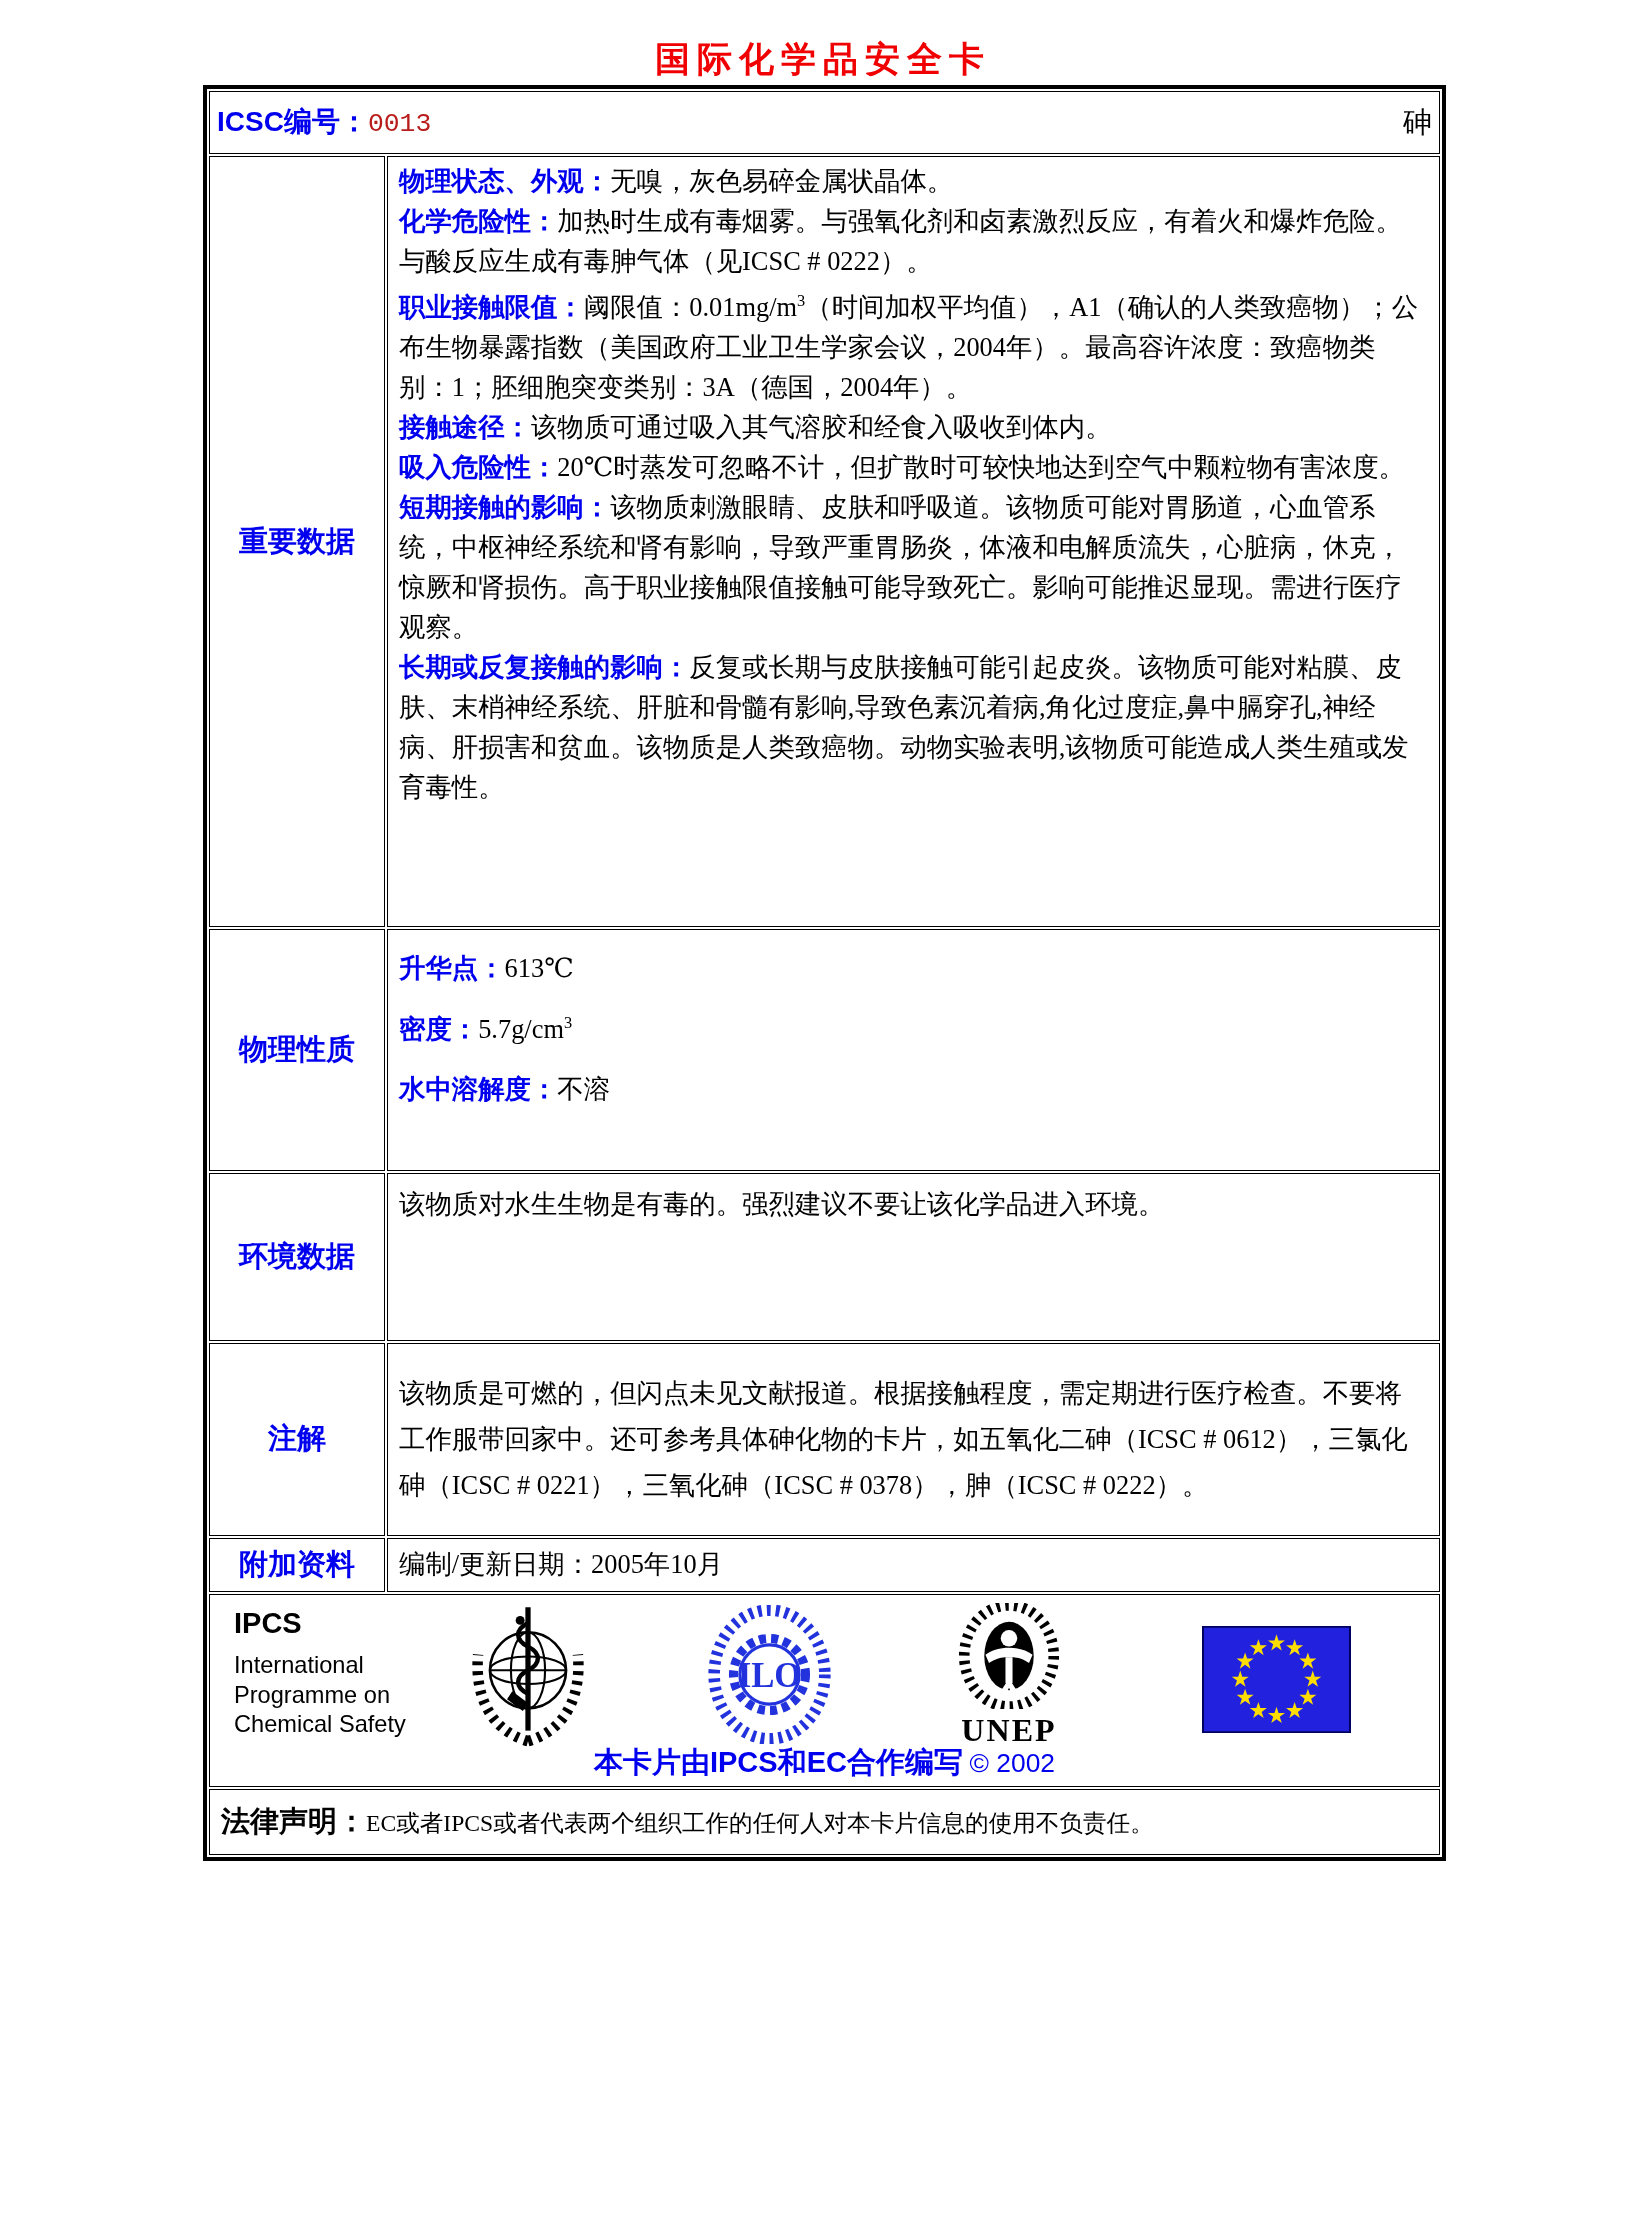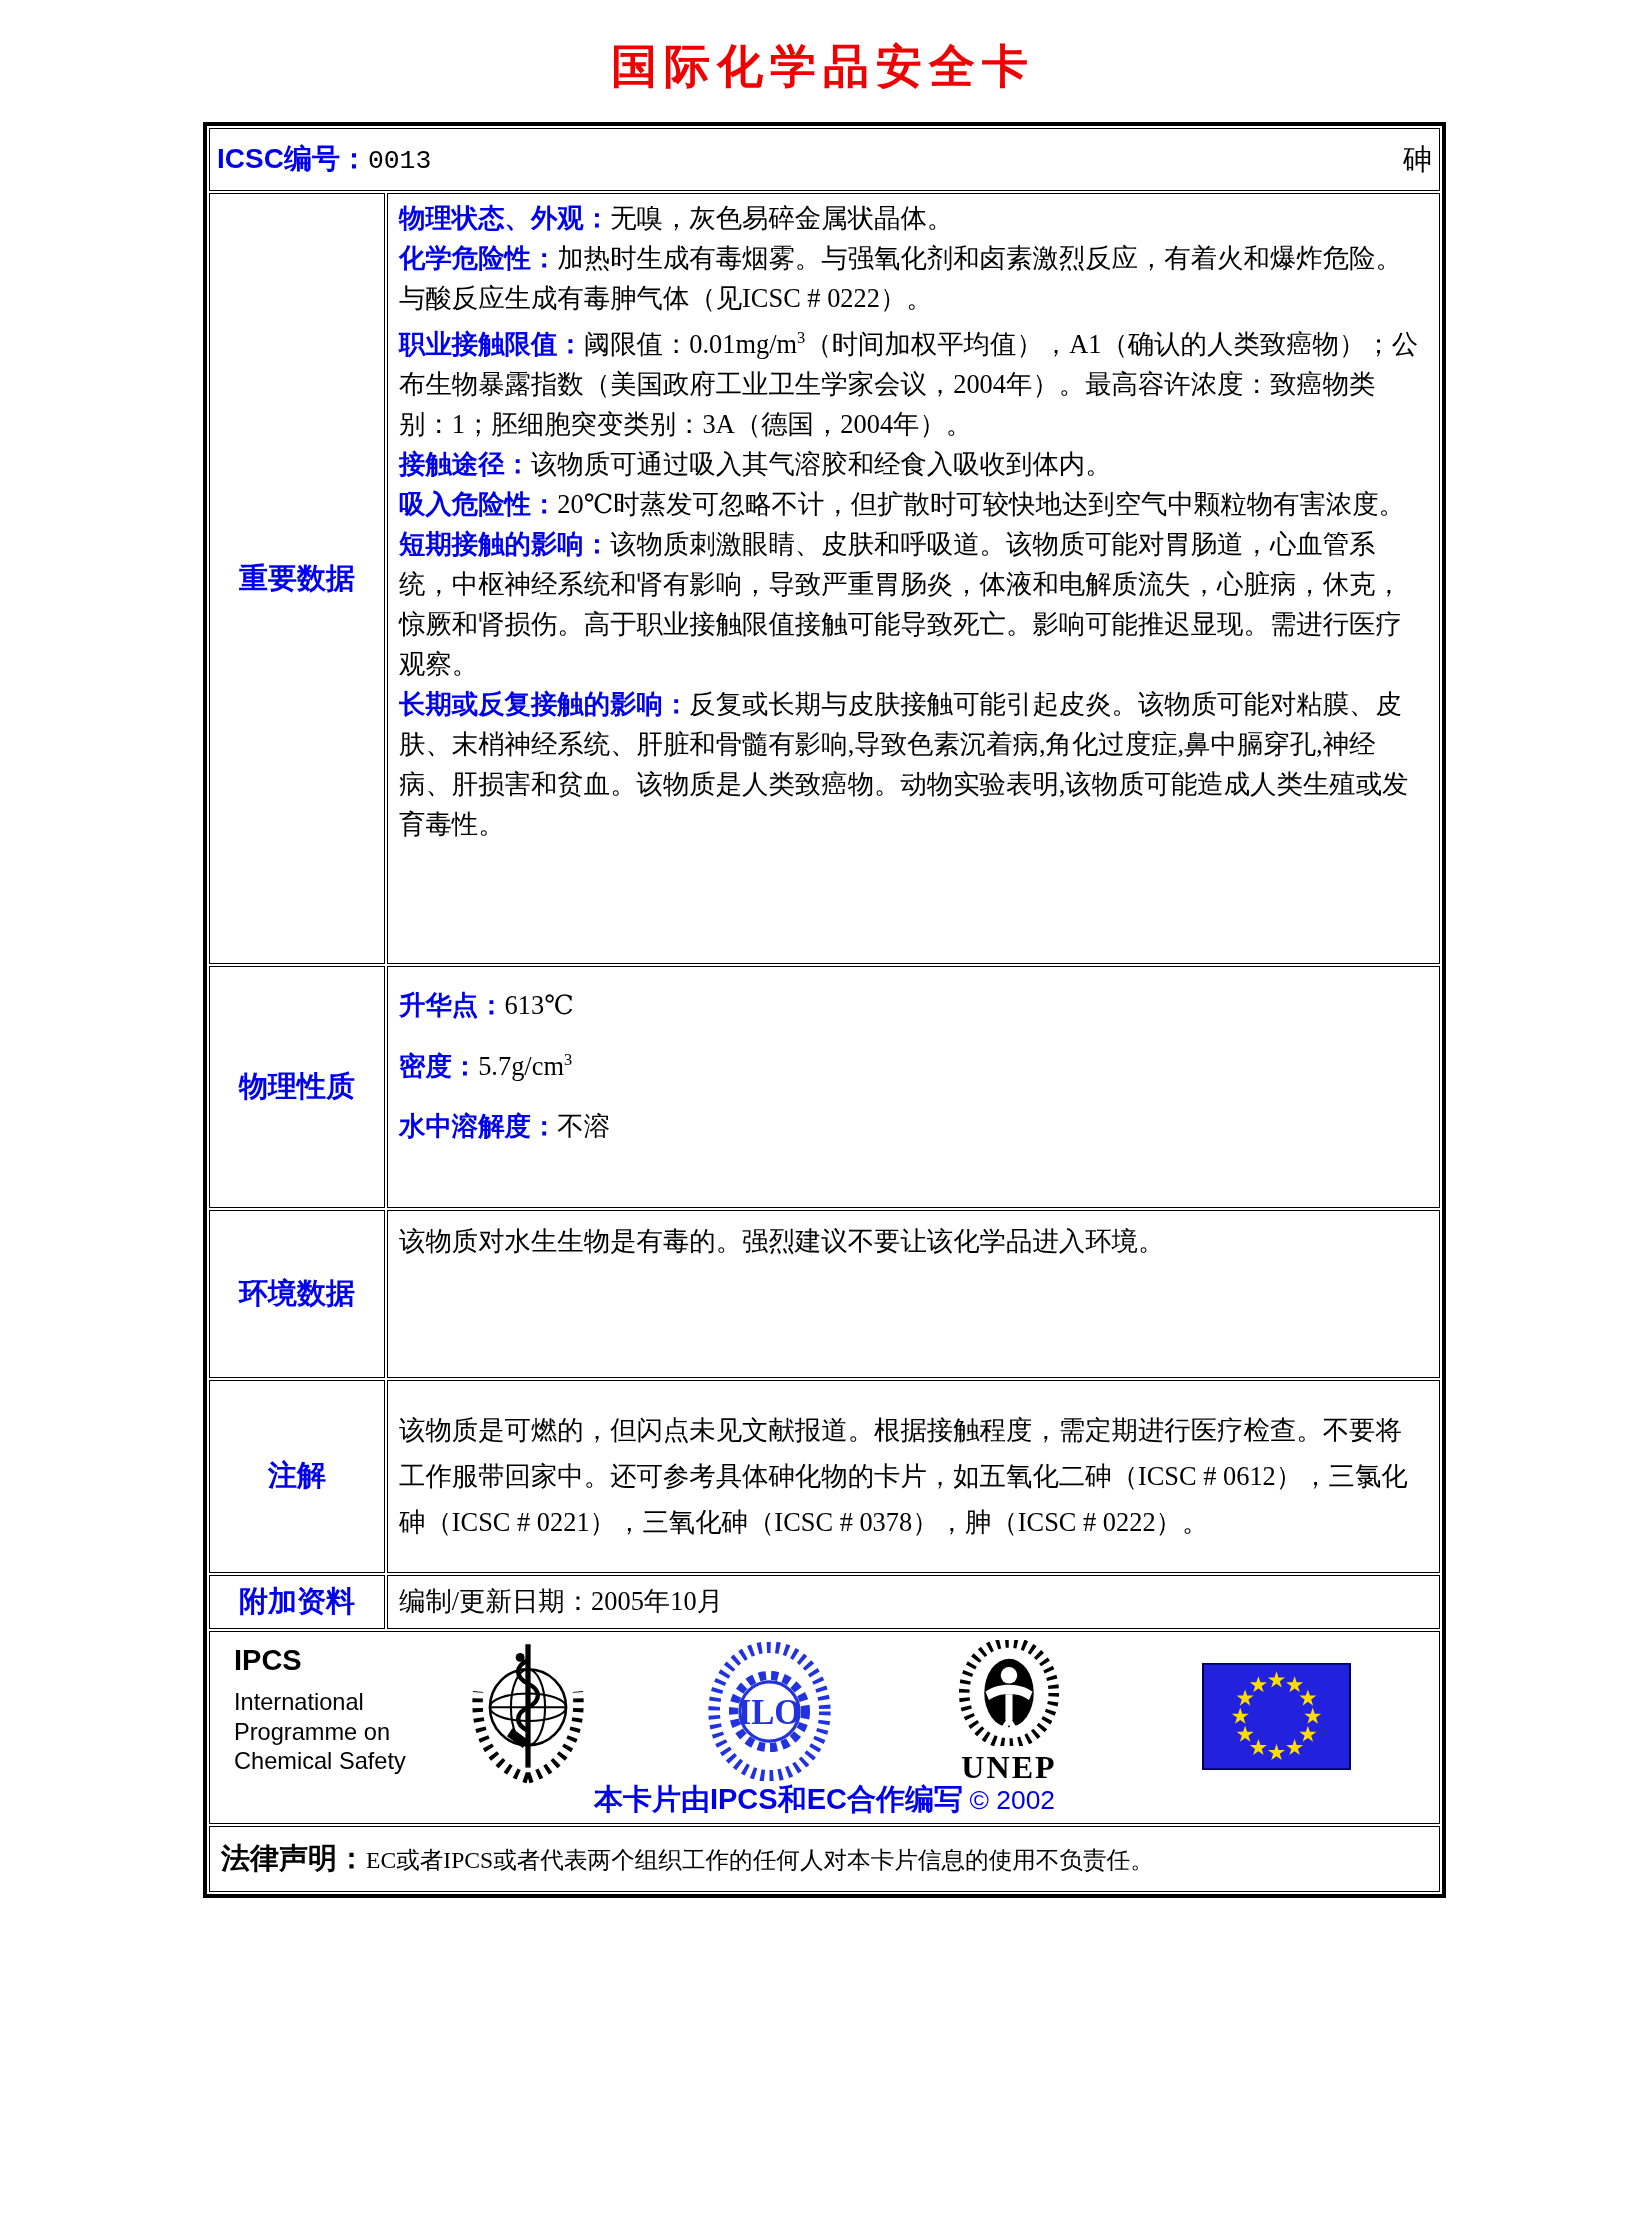--- a/index.html
+++ b/index.html
@@ -3,23 +3,23 @@
 <meta charset="utf-8">
 <style>
   html, body {
     margin: 0; padding: 0;
     width: 1646px; height: 2227px;
     background: #ffffff;
     font-family: "Liberation Serif", "DejaVu Serif", serif;
     overflow: hidden;
   }
   .page-title {
-    margin: 36px 0 24px 0;
+    margin: 36px 0 2px 0;
     text-align: center;
-    font-size: 46px;
+    font-size: 35px;
     font-weight: bold;
     letter-spacing: 7px;
     color: var(--title-red, #f00000);
     font-family: "Liberation Serif", "DejaVu Serif", serif;
   }
   table.card {
     margin-left: 203px;
     width: 1243px;
     border: 4.2px solid #000;
     border-collapse: separate;
@@ -39,21 +39,21 @@
   td.r1 { height: 61px; }
   td.r2 { height: 765px; }
   td.r3 { height: 219px; }
   td.r4 { height: 156px; }
   td.r5 { height: 191px; }
   td.r6 { height: 52px; }
   td.r7 { height: 191px; }
   td.r8 { height: 64px; }
 
   .header-cell { font-size: 28px; padding: 0 7px; }
-  .hdrnum { color: #000000; font-family: "Liberation Mono", "DejaVu Sans Mono", monospace; font-size: 26.4px; }
+  .hdrnum { color: #b91c1c; font-family: "Liberation Mono", "DejaVu Sans Mono", monospace; font-size: 26.4px; }
   .chem { float: right; font-size: 29px; }
 
   .label-cell {
     text-align: center;
     color: var(--label-blue, #0000ee);
     font-family: "Liberation Sans", "DejaVu Sans", sans-serif;
     font-weight: 700;
     font-size: 29px;
     padding: 0 2.8px;
   }

